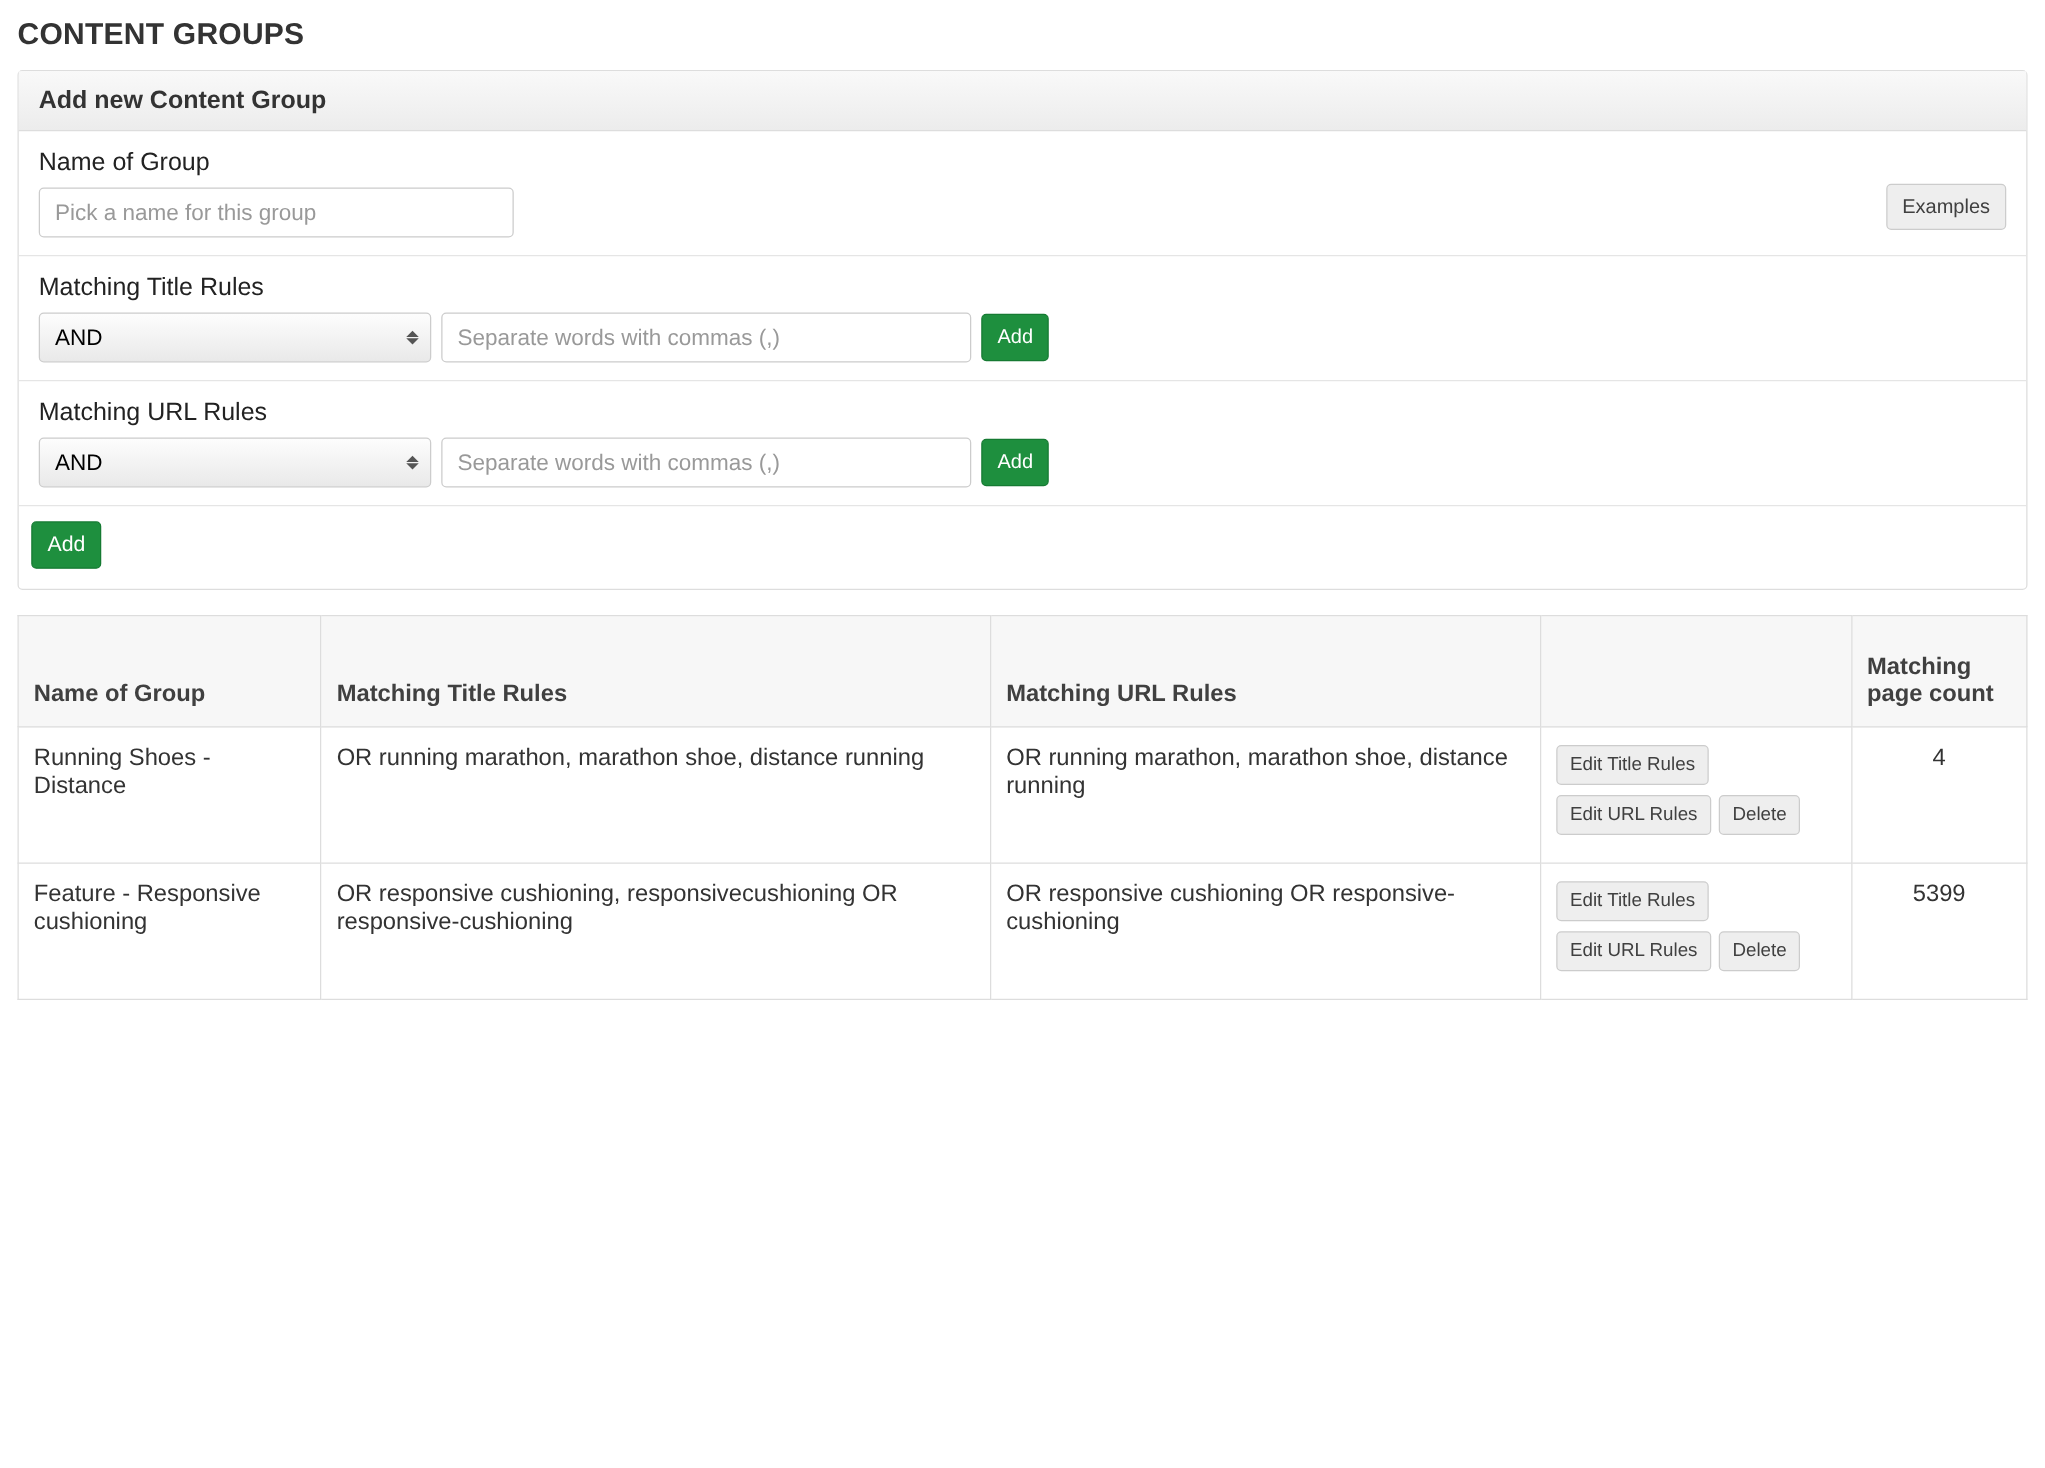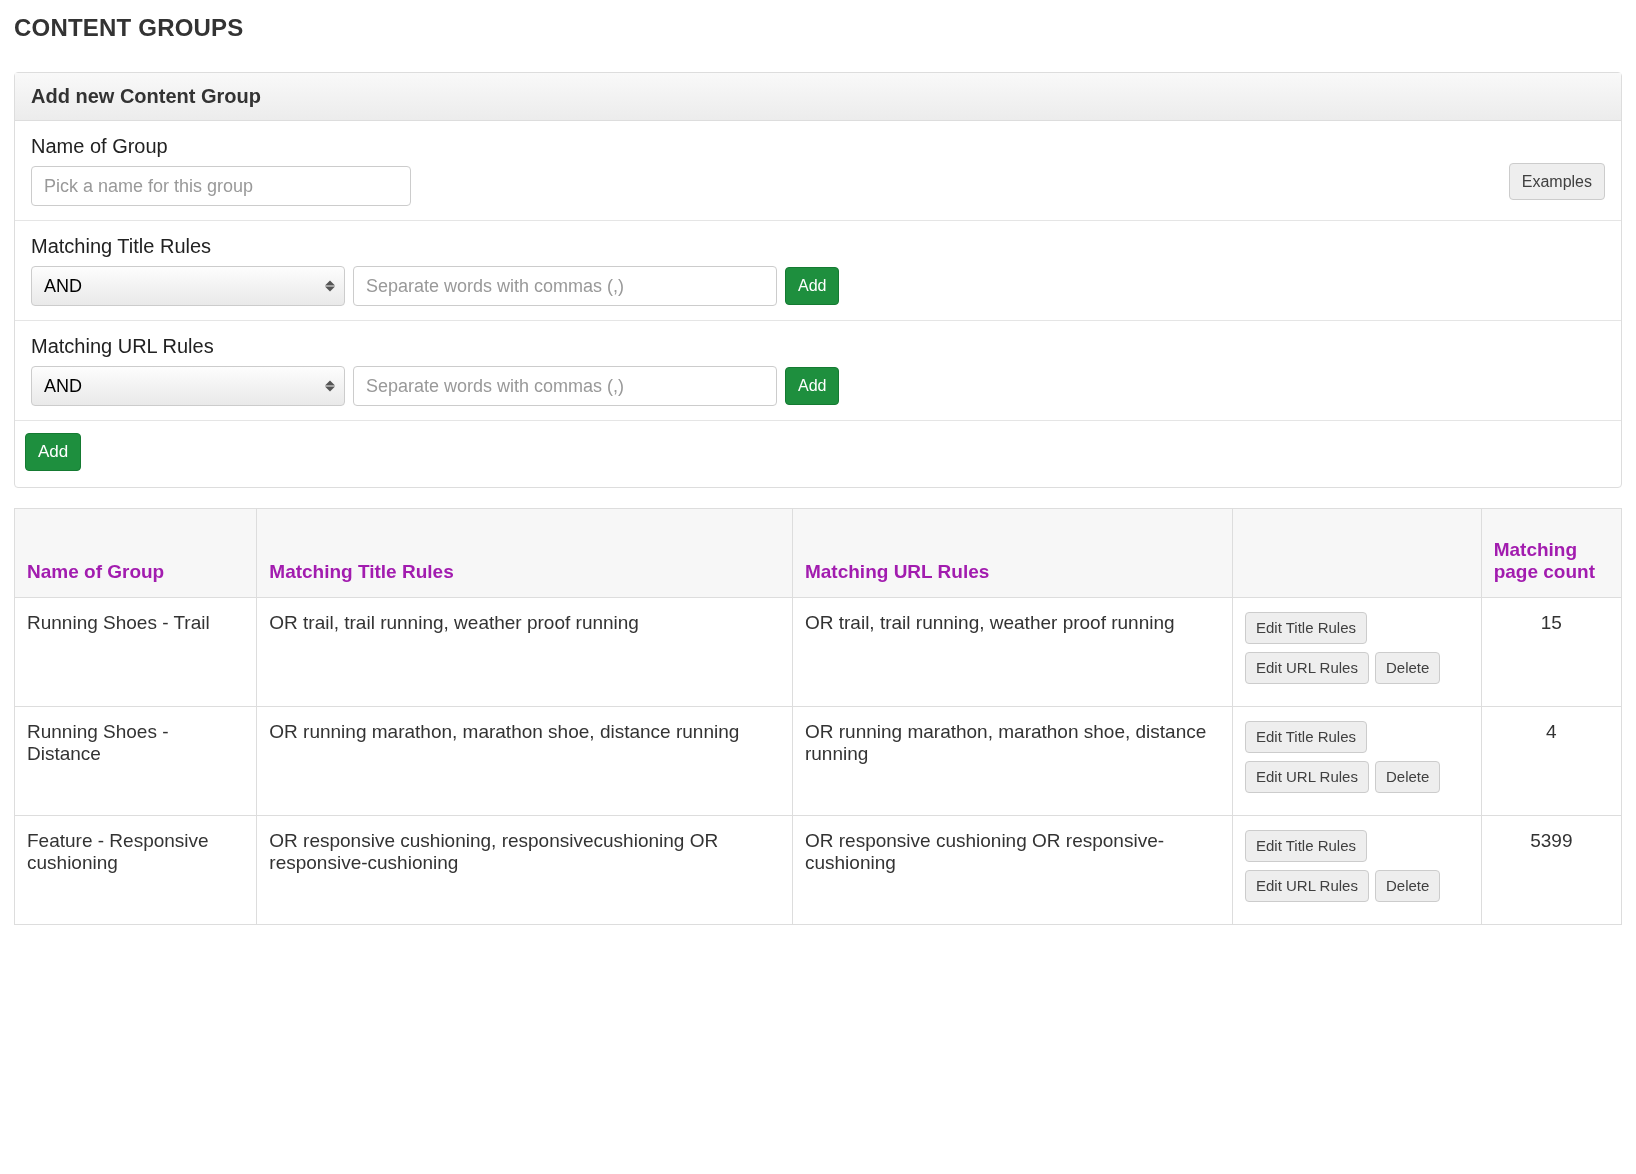--- a/index.html
+++ b/index.html
@@ -7,21 +7,21 @@
     font-family: "Helvetica Neue", Helvetica, Arial, sans-serif;
     font-size: 18px;
     color: #333;
     margin: 0;
     padding: 14px;
     background: #fff;
   }
   h2.page-title {
     font-size: 24px;
     font-weight: 700;
-    margin: 0 0 30px 0;
+    margin: 0 0 14px 0;
     letter-spacing: 0.2px;
   }
   .panel {
     border: 1px solid #ddd;
     border-radius: 4px;
     margin-bottom: 20px;
   }
   .panel-header {
     background: linear-gradient(#f9f9f9, #ececec);
     border-bottom: 1px solid #ddd;
@@ -135,21 +135,21 @@
     border-collapse: collapse;
     table-layout: fixed;
   }
   thead th {
     background: #f7f7f7;
     border: 1px solid #ddd;
     text-align: left;
     font-weight: 700;
     padding: 30px 12px 14px 12px;
     font-size: 19px;
-    color: #a21caf;
+    color: #404040;
     vertical-align: bottom;
   }
   tbody td {
     border: 1px solid #ddd;
     padding: 14px 12px;
     vertical-align: top;
     font-size: 19px;
     color: #333;
   }
   col.c-name    { width: 190px; }
@@ -233,27 +233,20 @@
     <tr>
       <th>Name of Group</th>
       <th>Matching Title Rules</th>
       <th>Matching URL Rules</th>
       <th></th>
       <th>Matching page count</th>
     </tr>
   </thead>
   <tbody id="groups-tbody">
       <tr>
-        <td>Running Shoes - Trail</td>
-        <td>OR trail, trail running, weather proof running</td>
-        <td>OR trail, trail running, weather proof running</td>
-        <td class="actions-cell"><span class="btn btn-default btn-sm">Edit Title Rules</span><br><span class="btn btn-default btn-sm">Edit URL Rules</span><span class="btn btn-default btn-sm">Delete</span></td>
-        <td class="count-cell">15</td>
-      </tr>
-      <tr>
         <td>Running Shoes - Distance</td>
         <td>OR running marathon, marathon shoe, distance running</td>
         <td>OR running marathon, marathon shoe, distance running</td>
         <td class="actions-cell"><span class="btn btn-default btn-sm">Edit Title Rules</span><br><span class="btn btn-default btn-sm">Edit URL Rules</span><span class="btn btn-default btn-sm">Delete</span></td>
         <td class="count-cell">4</td>
       </tr>
       <tr>
         <td>Feature - Responsive cushioning</td>
         <td>OR responsive cushioning, responsivecushioning OR responsive-cushioning</td>
         <td>OR responsive cushioning OR responsive-cushioning</td>

